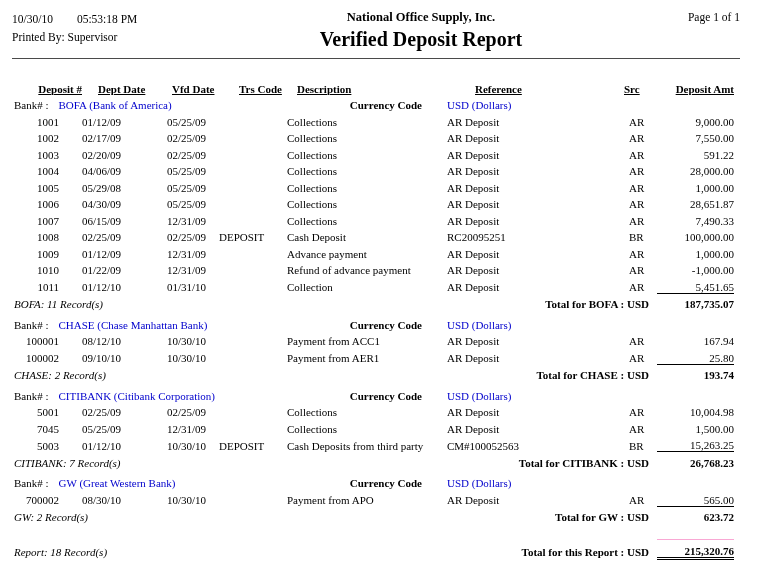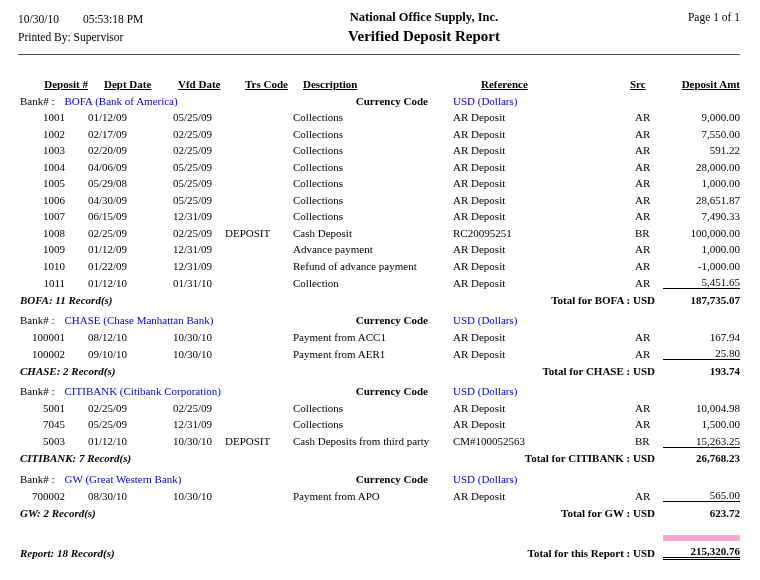--- a/index.html
+++ b/index.html
@@ -2,29 +2,29 @@
 <html style="--blue: #0000cc;"><head>
 <meta charset="utf-8">
 <style>
   :root { --blue: #0000cc; }
   html,body { margin:0; padding:0; background:#ffffff; }
   body {
     width:760px; height:580px; overflow:hidden;
     font-family:"Liberation Serif","DejaVu Serif",serif;
     color:#000;
   }
-  .page { box-sizing:border-box; width:760px; height:416px; padding:10px 20px 0 18px; }
+  .page { box-sizing:border-box; width:760px; height:416px; padding:10px 20px 0 12px; }
 
   
   .report-header { display:flex; align-items:flex-start; font-size:11.5px; }
   .hdr-left  { width:185px; line-height:1.6; }
   .hdr-time  { margin-left:24px; }
   .hdr-center{ flex:1; text-align:center; }
   .company   { font-weight:bold; font-size:12.5px; }
-  .title     { font-weight:bold; font-size:15px; margin-top:3px; }
+  .title     { font-weight:bold; font-size:20px; margin-top:3px; }
   .hdr-right { width:95px; text-align:right; padding-top:1px; }
   .rule { border-top:1px solid #4a4a4a; margin-top:7px; }
 
   
   table.report { border-collapse:collapse; table-layout:fixed; width:722px; margin-top:19px; font-size:11px; }
   th, td { padding:0; height:16.5px; vertical-align:bottom; white-space:nowrap; }
   thead th { font-weight:bold; text-decoration:underline; text-align:left; }
 
   col.w1{width:70px;} col.w2{width:85px;} col.w3{width:52px;} col.w4{width:68px;}
   col.w5{width:160px;} col.w6{width:175px;} col.w7{width:35px;} col.w8{width:77px;}
@@ -38,24 +38,24 @@
   th.c6 { padding-left:28px; }
   th.c7 { padding-left:2px; }
   td.c7 { padding-left:7px; }
   th.c8, td.c8 { text-align:right; }
 
   .bank-label { font-weight:normal; padding-left:2px; }
   .bank-name  { color:var(--blue); margin-left:10px; }
   .cur-label  { font-weight:bold; text-align:right; padding-right:25px; }
   .cur-value  { color:var(--blue); }
 
-  .rec-count   { font-style:italic; padding-left:2px;font-weight:bold; }
+  .rec-count   { font-style:italic; padding-left:2px; }
   .total-label { font-weight:bold; text-align:right; padding-right:8px; }
   .total-amt   { font-weight:bold; text-align:right; border-top:1px solid #000; }
-  .report-total-amt { font-weight:bold; text-align:right; border-top:6px solid #f9a8d4; border-bottom:3px double #000; }
+  .report-total-amt { font-weight:bold; text-align:right; border-top:1px solid #f9a8d4; border-bottom:3px double #000; }
 
   tr.spacer td { height:4px; }
   tr.spacer-big td { height:12px; }
 </style>
 </head>
 <body>
 
 <div class="page">
 
   <div class="report-header">

